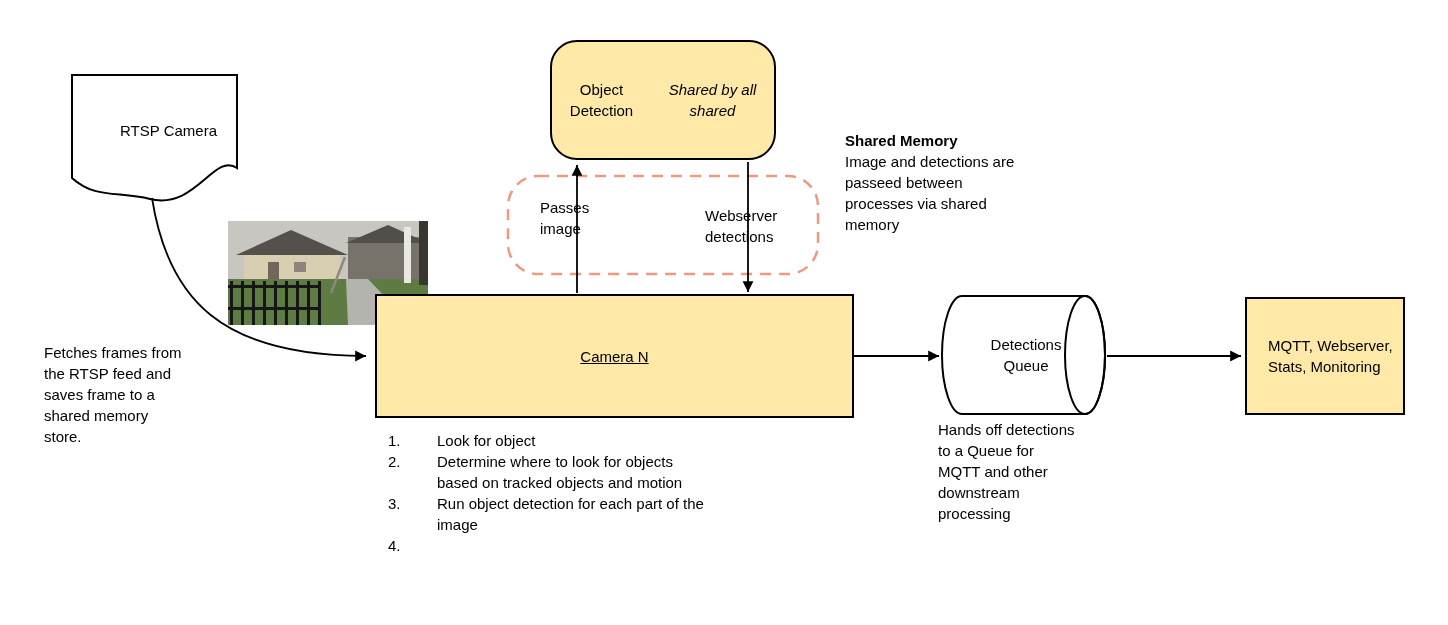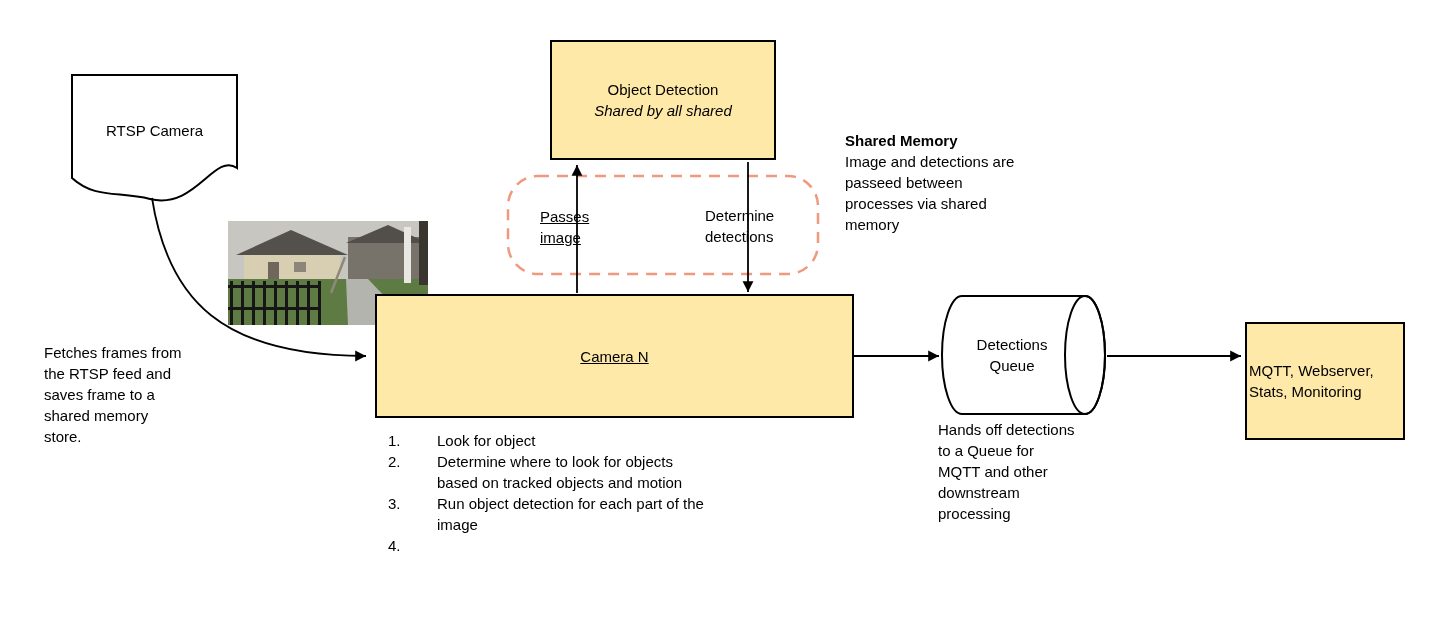--- a/index.html
+++ b/index.html
@@ -1,28 +1,28 @@
 <!DOCTYPE html>
 <html><head>
 <meta charset="utf-8">
 <style>
   html,body{margin:0;padding:0;background:#fff;}
   .canvas{position:relative;width:1448px;height:625px;background:#ffffff;
           font-family:"Liberation Sans",sans-serif;color:#000;overflow:hidden;}
   .layer{position:absolute;left:0;top:0;}
   .abs{position:absolute;}
   .txt{position:absolute;font-size:15px;line-height:21px;color:#000;}
-  .center{text-align:center;}
+  .center{text-align:center;margin-left:14px;}
   .pre{white-space:pre-line;}
   .bold{font-weight:bold;}
   .italic{font-style:italic;}
   .box{position:absolute;background:#ffe9a8;border:2px solid #000;display:flex;
        align-items:center;justify-content:center;font-size:15px;line-height:21px;
        box-sizing:border-box;text-align:center;}
-  .col{flex-direction:column;}
+  .col{flex-direction:row;border-radius:27px;}
   .steps{position:absolute;font-size:15px;line-height:21px;}
   .step{display:grid;grid-template-columns:22px 1fr;column-gap:27px;width:382px;}
 </style>
 </head>
 <body>
 
 <div class="canvas">
 
   <svg class="layer" width="1448" height="625" viewBox="0 0 1448 625">
     <defs>
@@ -87,23 +87,23 @@
         <rect x="90" y="60" width="3" height="44"></rect>
       </g>
     </svg>
   </div>
 
   <div class="box col" style="left:550px;top:40px;width:226px;height:120px;">
     <div>Object Detection</div>
     <div class="italic">Shared by all shared</div>
   </div>
 
-  <div class="txt pre" style="left:540px;top:206px;width:80px;text-decoration:underline;">Passes
+  <div class="txt pre" style="left:540px;top:197px;width:80px;">Passes
 image</div>
-  <div class="txt pre" style="left:705px;top:205px;width:90px;">Determine
+  <div class="txt pre" style="left:705px;top:205px;width:90px;">Webserver
 detections</div>
 
   <div class="txt" style="left:845px;top:130px;width:222px;">
     <div class="bold">Shared Memory</div>
     <div class="pre">Image and detections are
 passeed between
 processes via shared
 memory</div>
   </div>
 
@@ -134,18 +134,18 @@
   <div class="txt pre center" style="left:958px;top:334px;width:108px;">Detections
 Queue</div>
 
   <div class="txt pre" style="left:938px;top:419px;width:185px;">Hands off detections
 to a Queue for
 MQTT and other
 downstream
 processing</div>
 
   <div class="box" style="left:1245px;top:297px;width:160px;height:118px;justify-content:flex-start;
-              padding-left:2px;text-align:left;margin-top:25px;">
+              padding-left:21px;text-align:left;">
     <div class="pre">MQTT, Webserver,
 Stats, Monitoring</div>
   </div>
 
 </div>
 
 </body></html>

